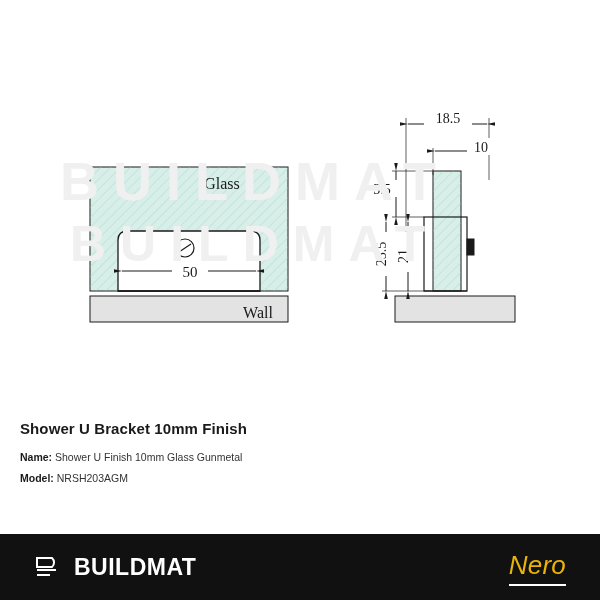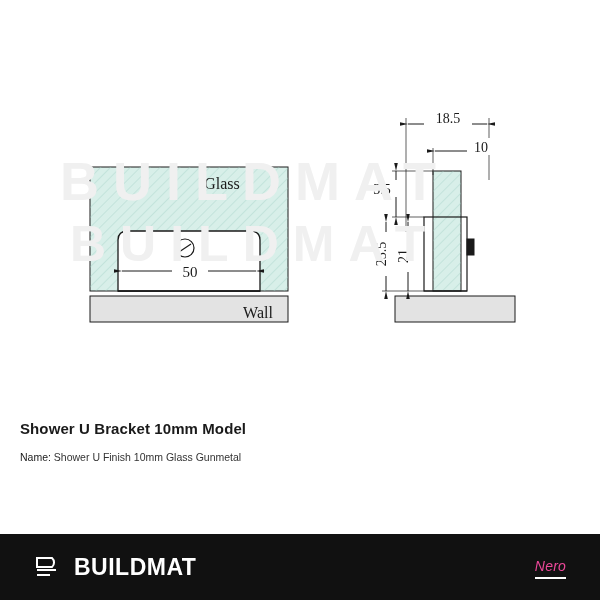--- a/index.html
+++ b/index.html
@@ -60,21 +60,21 @@
     margin: 0 0 14px 0;
     letter-spacing: .1px;
   }
   .info-row {
     font-size: 10.5px;
     color: #333333;
     margin-bottom: 7px;
     line-height: 1.3;
   }
   .info-row .k {
-    font-weight: 400;
+    font-weight: 700;
     color: #1a1a1a;
     margin-top: 45px;
   }
 
   
   .footer {
     position: absolute;
     left: 0;
     bottom: 0;
     width: 600px;
@@ -96,22 +96,22 @@
     height: 26px;
     display: block;
   }
   .brand-left .word {
     color: #ffffff;
     font-size: 23px;
     font-weight: 700;
     letter-spacing: .5px;
   }
   .brand-right {
-    color: #ec4899;
-    font-size: 14px;
+    color: #eab308;
+    font-size: 26px;
     font-weight: 400;
     font-style: italic;
     letter-spacing: .2px;
     position: relative;
     padding-bottom: 3px;
   }
   .brand-right .rule {
     position: absolute;
     left: 0;
     right: 0;
@@ -204,25 +204,29 @@
 
         <line x1="386" y1="222" x2="386" y2="291" stroke="#1a1a1a" stroke-width="1" marker-start="url(#arrL)" marker-end="url(#arrR)"></line>
         <line x1="382" y1="291" x2="424" y2="291" stroke="#1a1a1a" stroke-width="0.7"></line>
         <rect x="377" y="232" width="17" height="44" fill="#ffffff" stroke="none"></rect>
         <text x="386" y="254" font-size="14" text-anchor="middle" fill="#1a1a1a" transform="rotate(-90 386 254)">25.5</text>
       </g>
     </svg>
   </div>
 
   <div class="info">
-    <h1>Shower U Bracket 10mm Model</h1>
+    <h1>Shower U Bracket 10mm Finish</h1>
 
     <div class="info-row">
       <span class="k">Name:</span>
       <span>Shower U Finish 10mm Glass Gunmetal</span>
+    </div>
+    <div class="info-row">
+      <span class="k">Model:</span>
+      <span>NRSH203AGM</span>
     </div>
   </div>
 
   <div class="footer">
     <div class="brand-left">
       <svg class="mark" viewBox="0 0 30 26">
         <path d="M3 4 H18 a6 6 0 0 1 0 9 H3 z" fill="none" stroke="#ffffff" stroke-width="2"></path>
         <path d="M3 16 H22" stroke="#ffffff" stroke-width="2"></path>
         <path d="M3 21 H16" stroke="#ffffff" stroke-width="2"></path>
       </svg>

